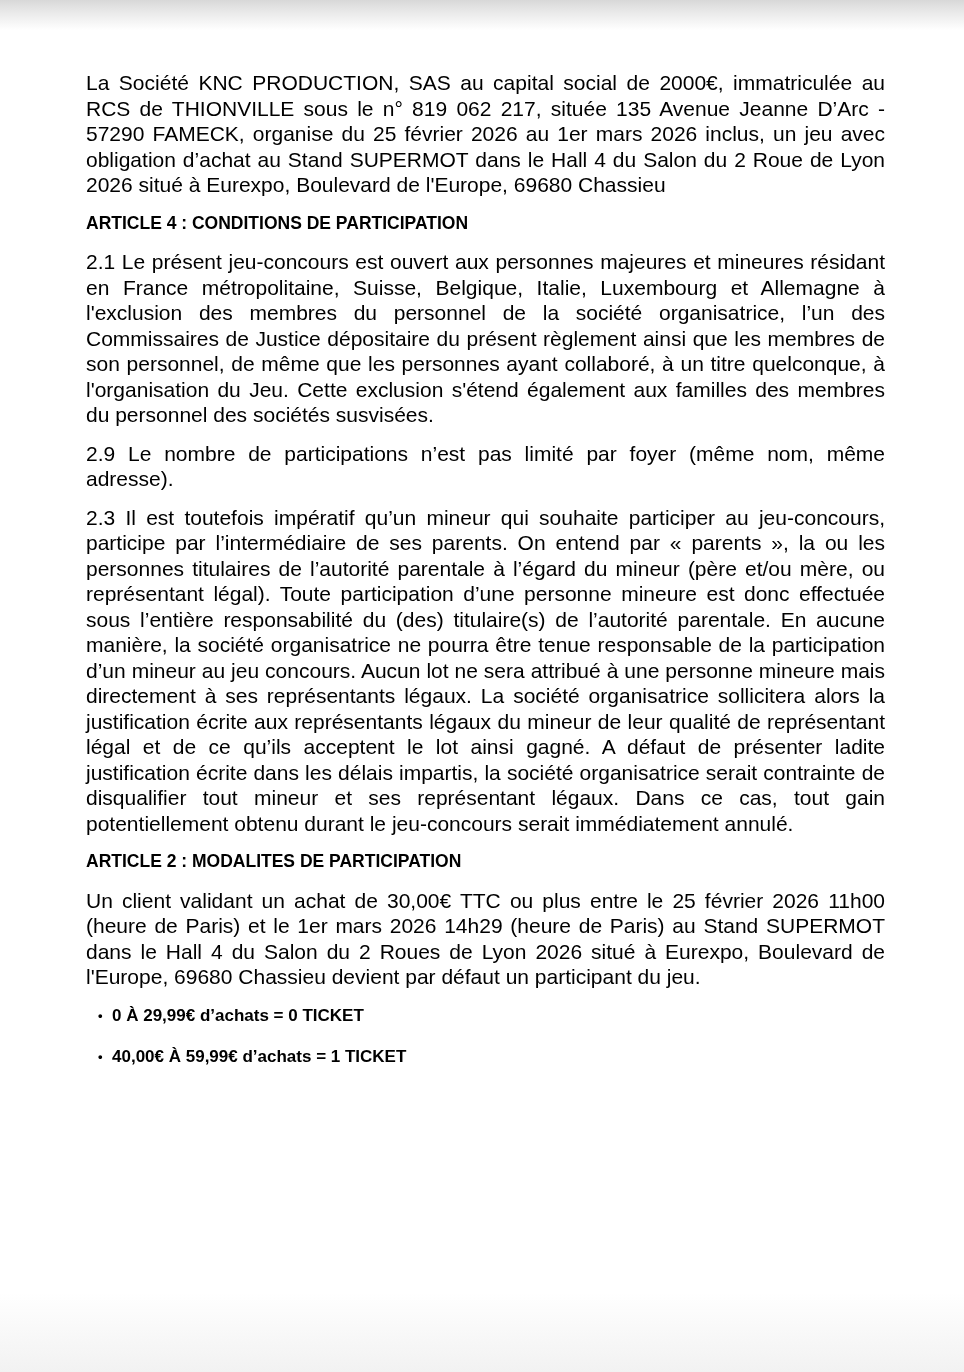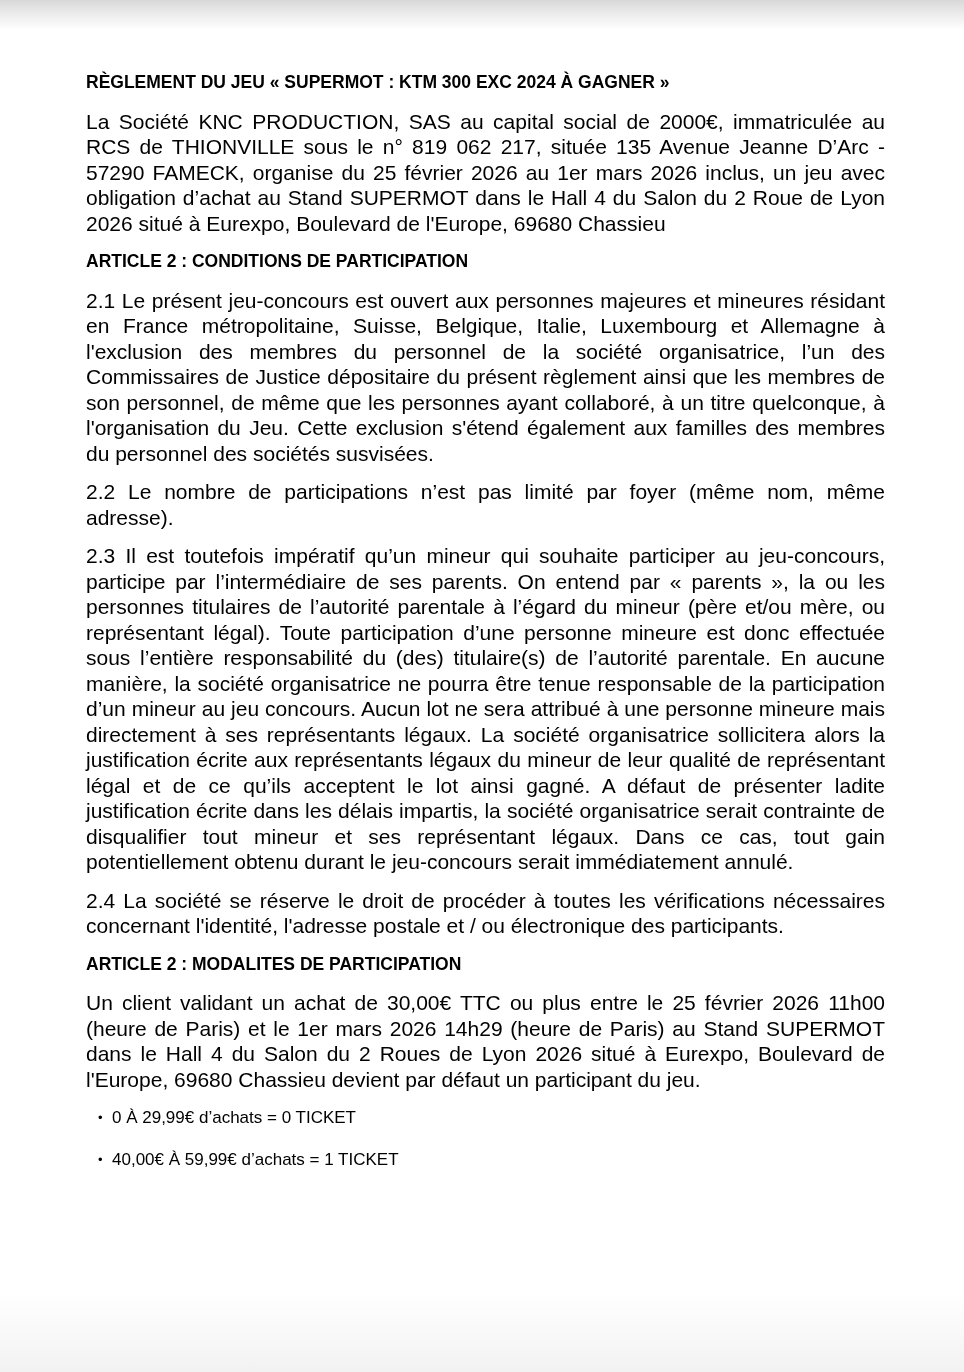--- a/index.html
+++ b/index.html
@@ -45,52 +45,51 @@
   .para {
     font-size: 21px;
     line-height: 25.5px;
     margin: 0 0 13px 0;
     text-align: justify;
   }
   .ticket-list {
     list-style: none;
     margin: 3px 0 0 0;
     padding: 0 0 0 12px;
+    font-weight: bold;
   }
   .ticket-list li {
     font-size: 17px;
     line-height: 25.5px;
     margin: 0 0 16px 0;
   }
   .ticket-list li .bullet {
     display: inline-block;
     width: 14px;
     font-size: 13px;
     vertical-align: 1px;
   }
 </style>
 </head>
 <body>
 
 <div class="top-shade"></div>
 
 <div class="doc">
 
-  <h1 class="doc-title">RÈGLEMENT DU JEU « SUPERMOT : KTM 300 EXC 2024 À GAGNER »</h1>
 
   <section>
     <p class="para">La Société KNC PRODUCTION, SAS au capital social de 2000€, immatriculée au RCS de THIONVILLE sous le n° 819 062 217, située 135 Avenue Jeanne D’Arc - 57290 FAMECK, organise du 25 février 2026 au 1er mars 2026 inclus, un jeu avec obligation d’achat au Stand SUPERMOT dans le Hall 4 du Salon du 2 Roue de Lyon 2026 situé à Eurexpo, Boulevard de l'Europe, 69680 Chassieu</p>
   </section>
 
   <section>
-    <h2 class="section-heading">ARTICLE 2 : CONDITIONS DE PARTICIPATION</h2>
+    <h2 class="section-heading">ARTICLE 4 : CONDITIONS DE PARTICIPATION</h2>
     <p class="para">2.1 Le présent jeu-concours est ouvert aux personnes majeures et mineures résidant en France métropolitaine, Suisse, Belgique, Italie, Luxembourg et Allemagne à l'exclusion des membres du personnel de la société organisatrice, l’un des Commissaires de Justice dépositaire du présent règlement ainsi que les membres de son personnel, de même que les personnes ayant collaboré, à un titre quelconque, à l'organisation du Jeu. Cette exclusion s'étend également aux familles des membres du personnel des sociétés susvisées.</p>
-    <p class="para">2.2 Le nombre de participations n’est pas limité par foyer (même nom, même adresse).</p>
+    <p class="para">2.9 Le nombre de participations n’est pas limité par foyer (même nom, même adresse).</p>
     <p class="para">2.3 Il est toutefois impératif qu’un mineur qui souhaite participer au jeu-concours, participe par l’intermédiaire de ses parents. On entend par « parents », la ou les personnes titulaires de l’autorité parentale à l’égard du mineur (père et/ou mère, ou représentant légal). Toute participation d’une personne mineure est donc effectuée sous l’entière responsabilité du (des) titulaire(s) de l’autorité parentale. En aucune manière, la société organisatrice ne pourra être tenue responsable de la participation d’un mineur au jeu concours. Aucun lot ne sera attribué à une personne mineure mais directement à ses représentants légaux. La société organisatrice sollicitera alors la justification écrite aux représentants légaux du mineur de leur qualité de représentant légal et de ce qu’ils acceptent le lot ainsi gagné. A défaut de présenter ladite justification écrite dans les délais impartis, la société organisatrice serait contrainte de disqualifier tout mineur et ses représentant légaux. Dans ce cas, tout gain potentiellement obtenu durant le jeu-concours serait immédiatement annulé.</p>
-    <p class="para">2.4 La société se réserve le droit de procéder à toutes les vérifications nécessaires concernant l'identité, l'adresse postale et / ou électronique des participants.</p>
   </section>
 
   <section>
     <h2 class="section-heading">ARTICLE 2 : MODALITES DE PARTICIPATION</h2>
     <p class="para">Un client validant un achat de 30,00€ TTC ou plus entre le 25 février 2026 11h00 (heure de Paris) et le 1er mars 2026 14h29 (heure de Paris) au Stand SUPERMOT dans le Hall 4 du Salon du 2 Roues de Lyon 2026 situé à Eurexpo, Boulevard de l'Europe, 69680 Chassieu devient par défaut un participant du jeu.</p>
     <ul class="ticket-list">
       <li>
         <span class="bullet">•</span><span>0 À 29,99€ d’achats = 0 TICKET</span>
       </li>
       <li>

